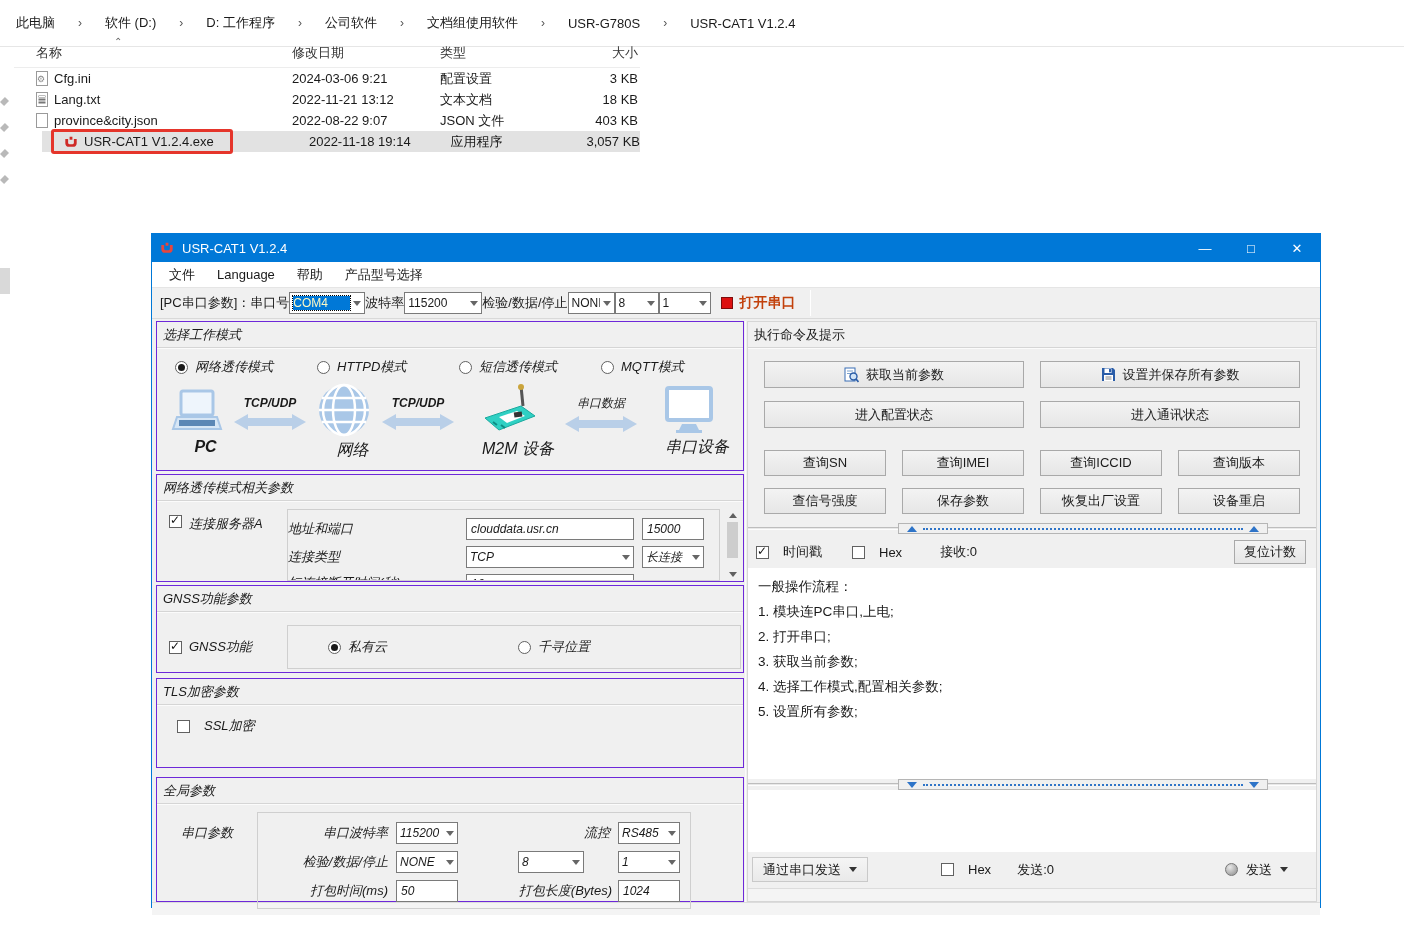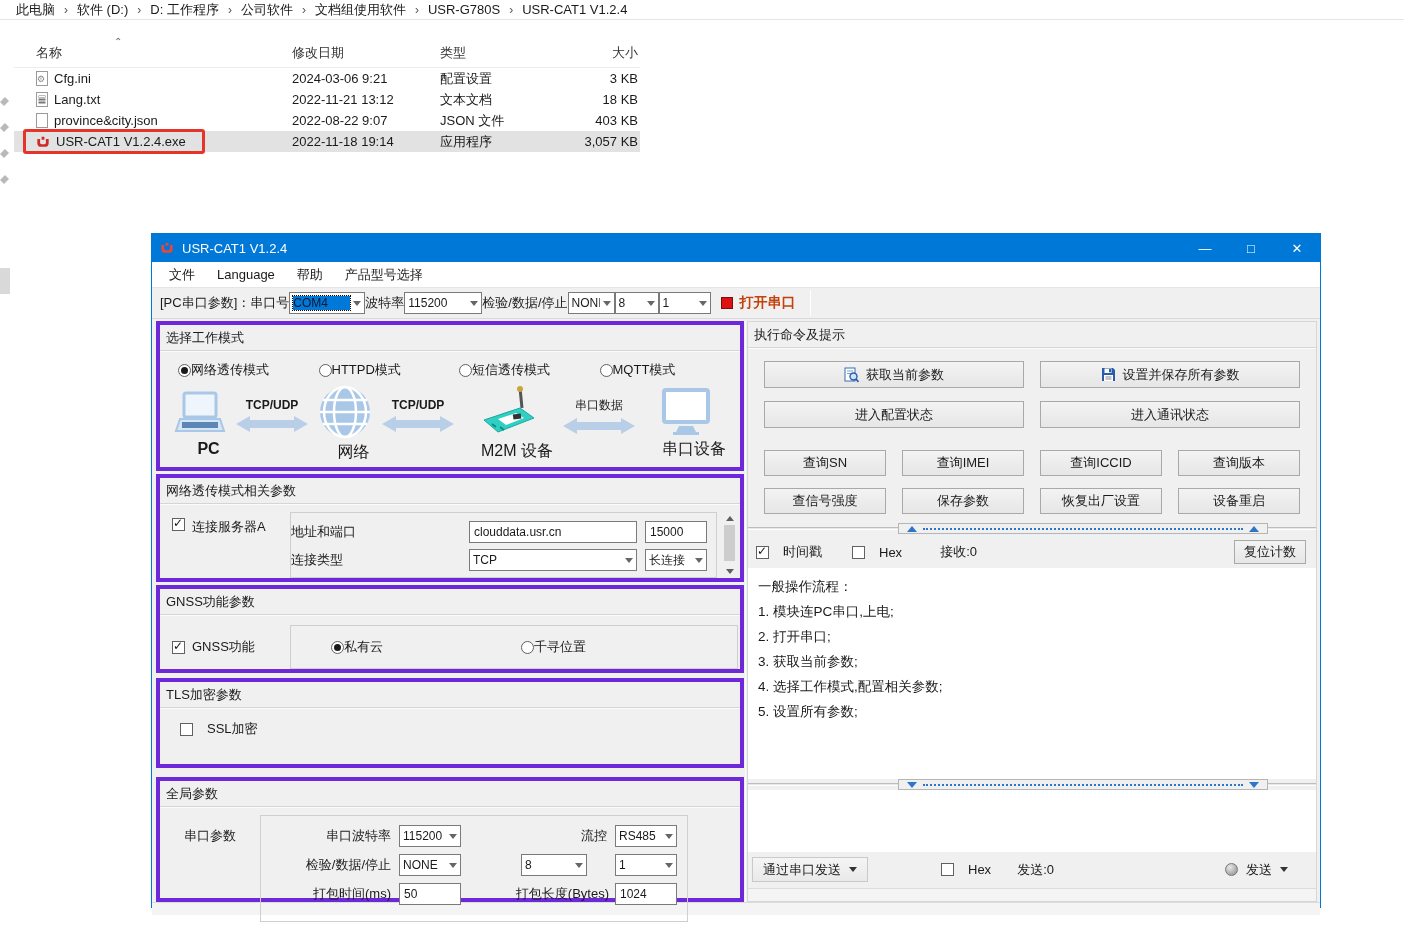--- a/index.html
+++ b/index.html
@@ -1,34 +1,34 @@
 <!DOCTYPE html>
 <html><head>
 <meta charset="utf-8">
 <style>
   * { margin:0; padding:0; box-sizing:border-box; }
   html,body { width:1404px; height:951px; background:#fff; overflow:hidden;
     font-family:"Liberation Sans","DejaVu Sans",sans-serif; font-size:13px; color:#1a1a1a; }
 
   
-  .breadcrumb { position:absolute; left:0; top:0; width:100%; height:20px;
-    display:flex; align-items:center; padding-left:16px; gap:9px; border-bottom:1px solid #e6e6e6; }
+  .breadcrumb { position:absolute; left:0; top:0; width:100%; height:47px;
+    display:flex; align-items:center; padding-left:16px; gap:23px; border-bottom:1px solid #e6e6e6; }
   .crumb { cursor:default; }
   .crumb-sep { color:#555; font-size:12px; }
 
   .filelist { position:absolute; left:14px; top:38px; width:626px; }
   .fl-header { display:flex; height:30px; align-items:center; color:#333;
     border-bottom:1px solid #ededed; position:relative; }
   .fl-sort { position:absolute; left:100px; top:-2px; color:#666; font-size:10px; }
   .col-name { width:278px; padding-left:22px; }
   .col-date { width:148px; }
   .col-type { width:118px; }
   .col-size { width:80px; text-align:right; }
   .fl-row { display:flex; height:21px; align-items:center; position:relative; }
-  .fl-row.selected { background:#e2e2e2; }
+  .fl-row.selected { background:#e2e2e2;margin-left:28px; }
   .fl-name { width:278px; padding-left:22px; display:flex; align-items:center; gap:6px; overflow:hidden; white-space:nowrap; }
   .doc-icon { width:12px; height:15px; background:#fff; border:1px solid #9a9a9a; position:relative; flex:0 0 auto; }
   .doc-icon.lines::before { content:""; position:absolute; left:2px; right:2px; top:3px; height:1px;
     box-shadow:0 0 0 0.5px #777, 0 3px 0 0.5px #777, 0 6px 0 0.5px #777; }
   .doc-icon .gear { position:absolute; left:0px; top:2px; font-size:9px; color:#888; }
   .logo-svg { width:14px; height:14px; flex:0 0 auto; }
   .redbox { position:absolute; left:9px; top:-2px; width:182px; height:25px;
     border:3px solid #e5352b; border-radius:3px; pointer-events:none; }
   .edge-pin { position:absolute; left:0; width:9px; height:9px; background:#b9b9b9;
     clip-path:polygon(0 55%,55% 0,100% 45%,45% 100%); }
@@ -47,39 +47,39 @@
   .menu-item { padding:0 11px; height:100%; display:flex; align-items:center; }
   .toolbar { height:32px; display:flex; align-items:center; padding-left:8px; flex:0 0 auto;
     border-top:1px solid #e5e5e5; border-bottom:1px solid #d9d9d9; background:#f0f0f0; position:relative; }
   .tb-sep { width:1px; height:26px; background:#c9d6e4; border-right:1px solid #fff; margin-left:4px; }
 
   .combo { height:22px; background:#fff; border:1px solid #7a7a7a; display:flex; align-items:center;
     padding:0 3px; font-size:12px; position:relative; white-space:nowrap; overflow:hidden; }
   .combo .cval { flex:1; overflow:hidden; white-space:nowrap; }
   .combo .carr { flex:0 0 auto; margin-left:3px; width:0; height:0;
     border-left:4px solid transparent; border-right:4px solid transparent; border-top:5px solid #666; }
-  .combo.hl .cval { background:#0078d7; color:#0f172a; outline:1px dotted #000; }
+  .combo.hl .cval { background:#0078d7; color:#fef9c3; outline:1px dotted #000; }
   .input { height:22px; background:#fff; border:1px solid #7a7a7a; padding:0 4px; font-size:12px;
     display:flex; align-items:center; white-space:nowrap; overflow:hidden; }
 
   .open-serial { display:flex; align-items:center; gap:7px; padding:0 10px; height:26px; }
   .red-square { width:12px; height:12px; background:#dd1111; border:1px solid #7e0c0c; }
   .open-label { color:#c2410c; font-weight:bold; font-size:14px; }
 
   .mainarea { flex:1; display:flex; position:relative; padding:2px 3px 0 4px; gap:0; }
   .leftcol { width:588px; display:flex; flex-direction:column; }
   .vdivider { width:1px; background:#d2d2d2; border-right:1px solid #fbfbfb; margin:0 1px; }
   .rightcol { flex:1; display:flex; flex-direction:column; border:1px solid #d6d6d6; background:#f0f0f0; }
 
-  .group { border:4px solid #6d28d9; background:#f0f0f0; display:flex; flex-direction:column; }
+  .group { border:1px solid #6d28d9; background:#f0f0f0; display:flex; flex-direction:column;font-style:italic; }
   .group-caption { padding:4px 6px 3px 6px; border-bottom:1px solid #d5d5d5; box-shadow:0 1px 0 #fbfbfb; }
 
   
   .radio-row { display:flex; padding:10px 0 2px 18px; }
-  .radio-opt { display:flex; align-items:center; width:148px; }
+  .radio-opt { display:flex; align-items:center; gap:7px; width:148px; }
   .rb { width:13px; height:13px; border:1px solid #616161; border-radius:50%; background:#fff; position:relative; flex:0 0 auto; }
   .rb.sel::after { content:""; position:absolute; left:2px; top:2px; width:7px; height:7px; border-radius:50%; background:#1a1a1a; }
   .diagram { flex:1; display:flex; align-items:center; justify-content:space-between; padding:4px 14px 8px 14px; }
   .dnode { display:flex; flex-direction:column; align-items:center; gap:3px; }
   .dlabel { font-size:16px;margin-left:17px; }
   .dlabel.b { font-weight:bold; }
   .dlink { display:flex; flex-direction:column; align-items:center; margin-top:-16px; }
   .dlink .ltext { font-weight:bold; font-size:12px; margin-bottom:2px; }
   .dlink .ltext.cn { font-weight:normal; }
 
@@ -121,21 +121,21 @@
   .drop-btn { height:25px; padding:0 10px; display:flex; align-items:center; gap:8px;
     background:linear-gradient(#f5f5f5,#e9e9e9); border:1px solid #c9c9c9; }
   .dsmall { width:0; height:0; border-left:4px solid transparent; border-right:4px solid transparent; border-top:5px solid #333; }
   .send-sphere { width:13px; height:13px; border-radius:50%;
     background:radial-gradient(circle at 35% 30%, #e8e8e8, #8a8a8a); border:1px solid #777; }
   .statusbar { height:13px; border-top:1px solid #dcdcdc; background:#f4f4f4; flex:0 0 auto; }
 
   
   .gp-row { display:flex; flex:1; padding:8px 6px 0 0; }
   .gp-label { width:100px; text-align:center; padding-top:12px; }
-  .gp-inner { flex:1; border:1px solid #cfcfcf; padding:9px 10px 16px 10px; margin-right:46px; }
+  .gp-inner { flex:1; border:1px solid #cfcfcf; padding:9px 10px 6px 10px; margin-right:46px; }
   .gp-grid-row { display:flex; align-items:center; margin-bottom:7px; }
   .gp-l { text-align:right; flex:0 0 auto; }
   .adv-wrap { display:flex; align-items:center; gap:7px; padding:0 0 8px 20px;margin-top:46px; }
 </style>
 </head>
 <body>
 
 <div class="breadcrumb">
   <span class="crumb">此电脑</span>
     <span class="crumb-sep">›</span>

